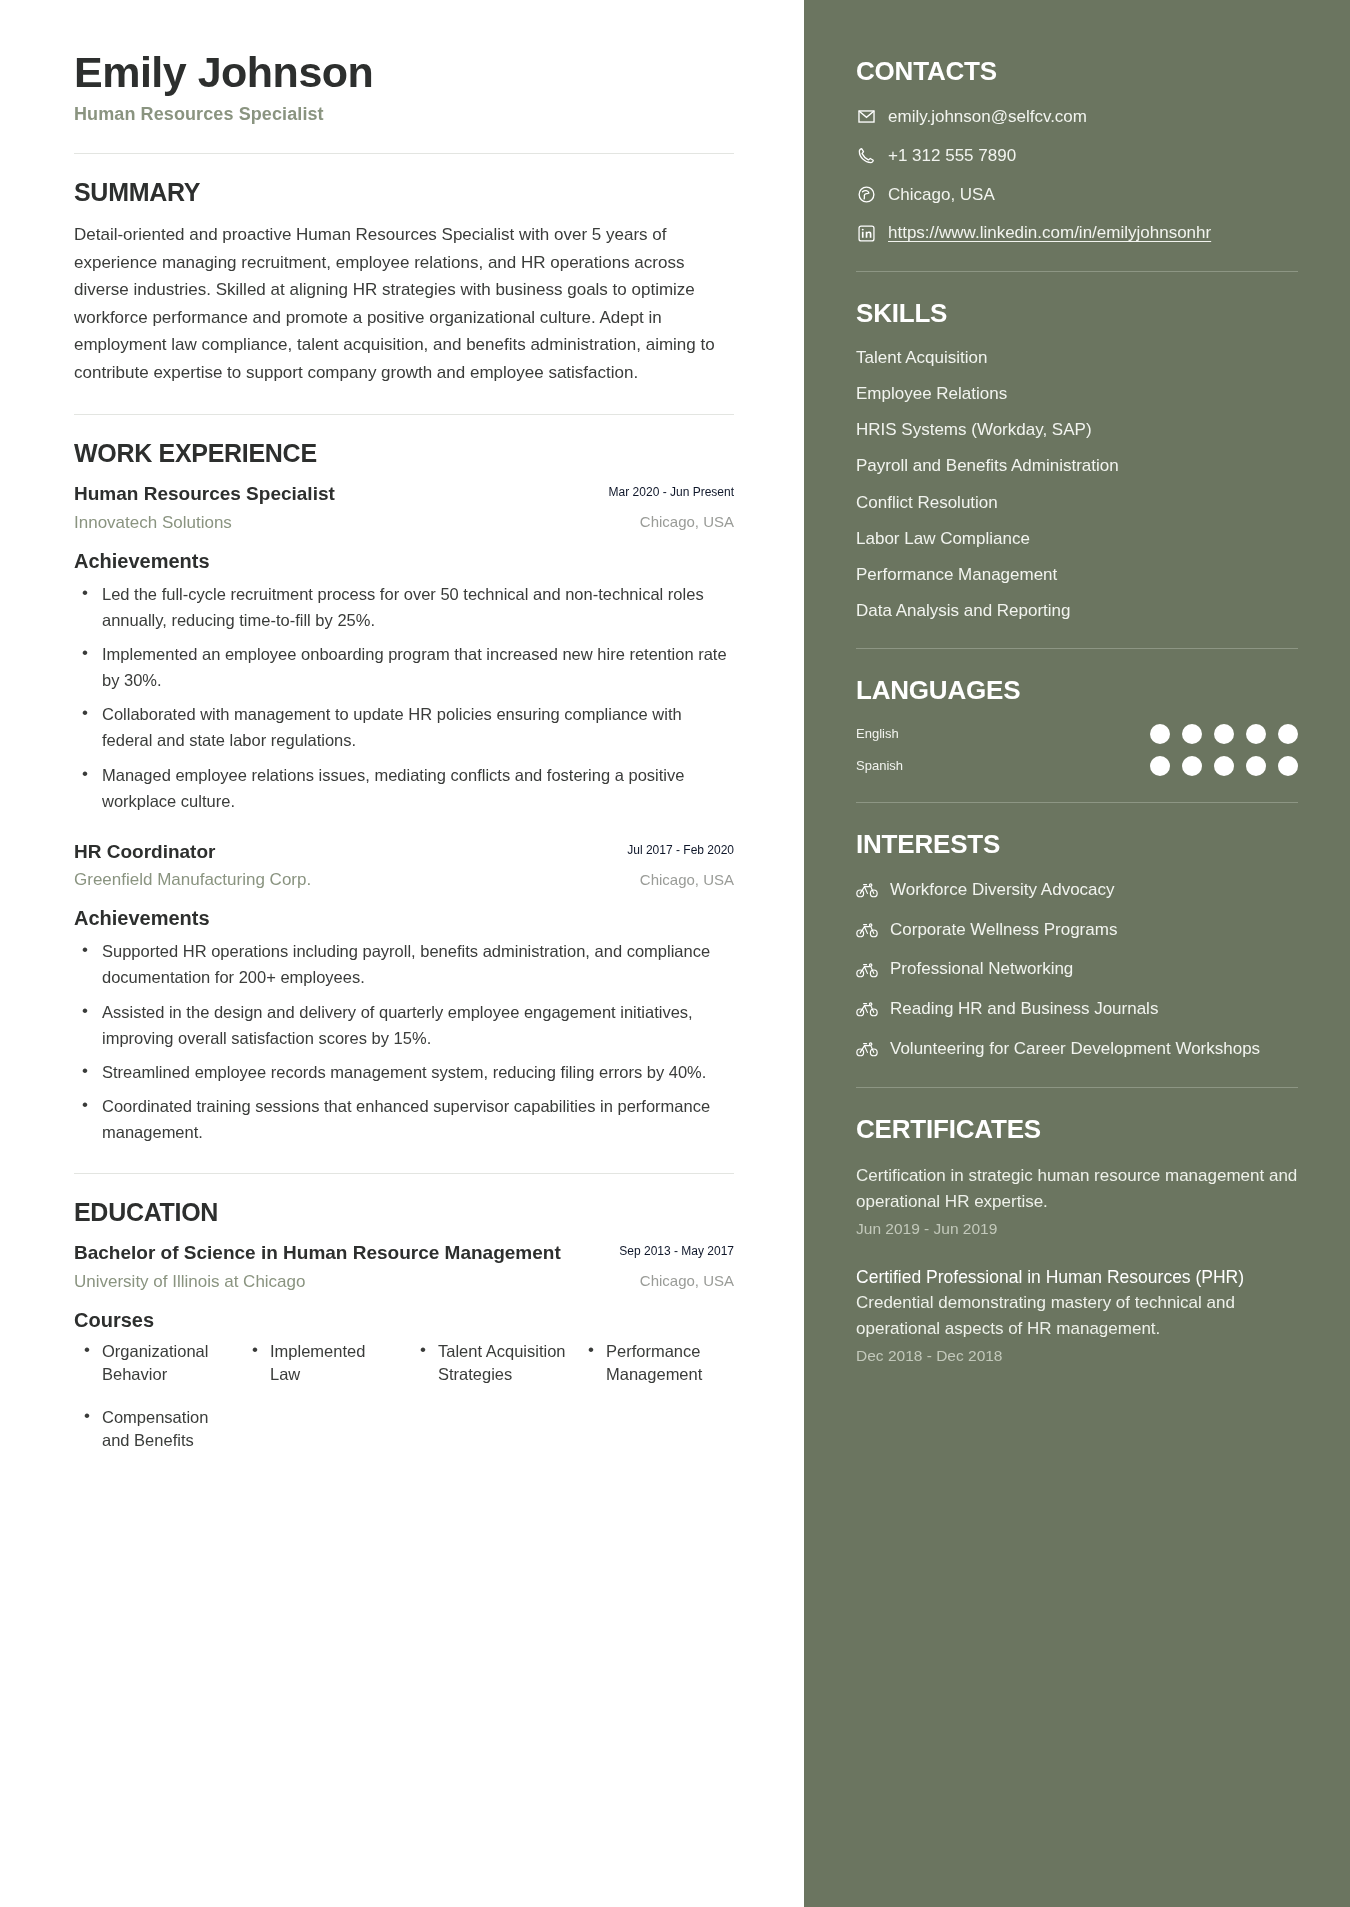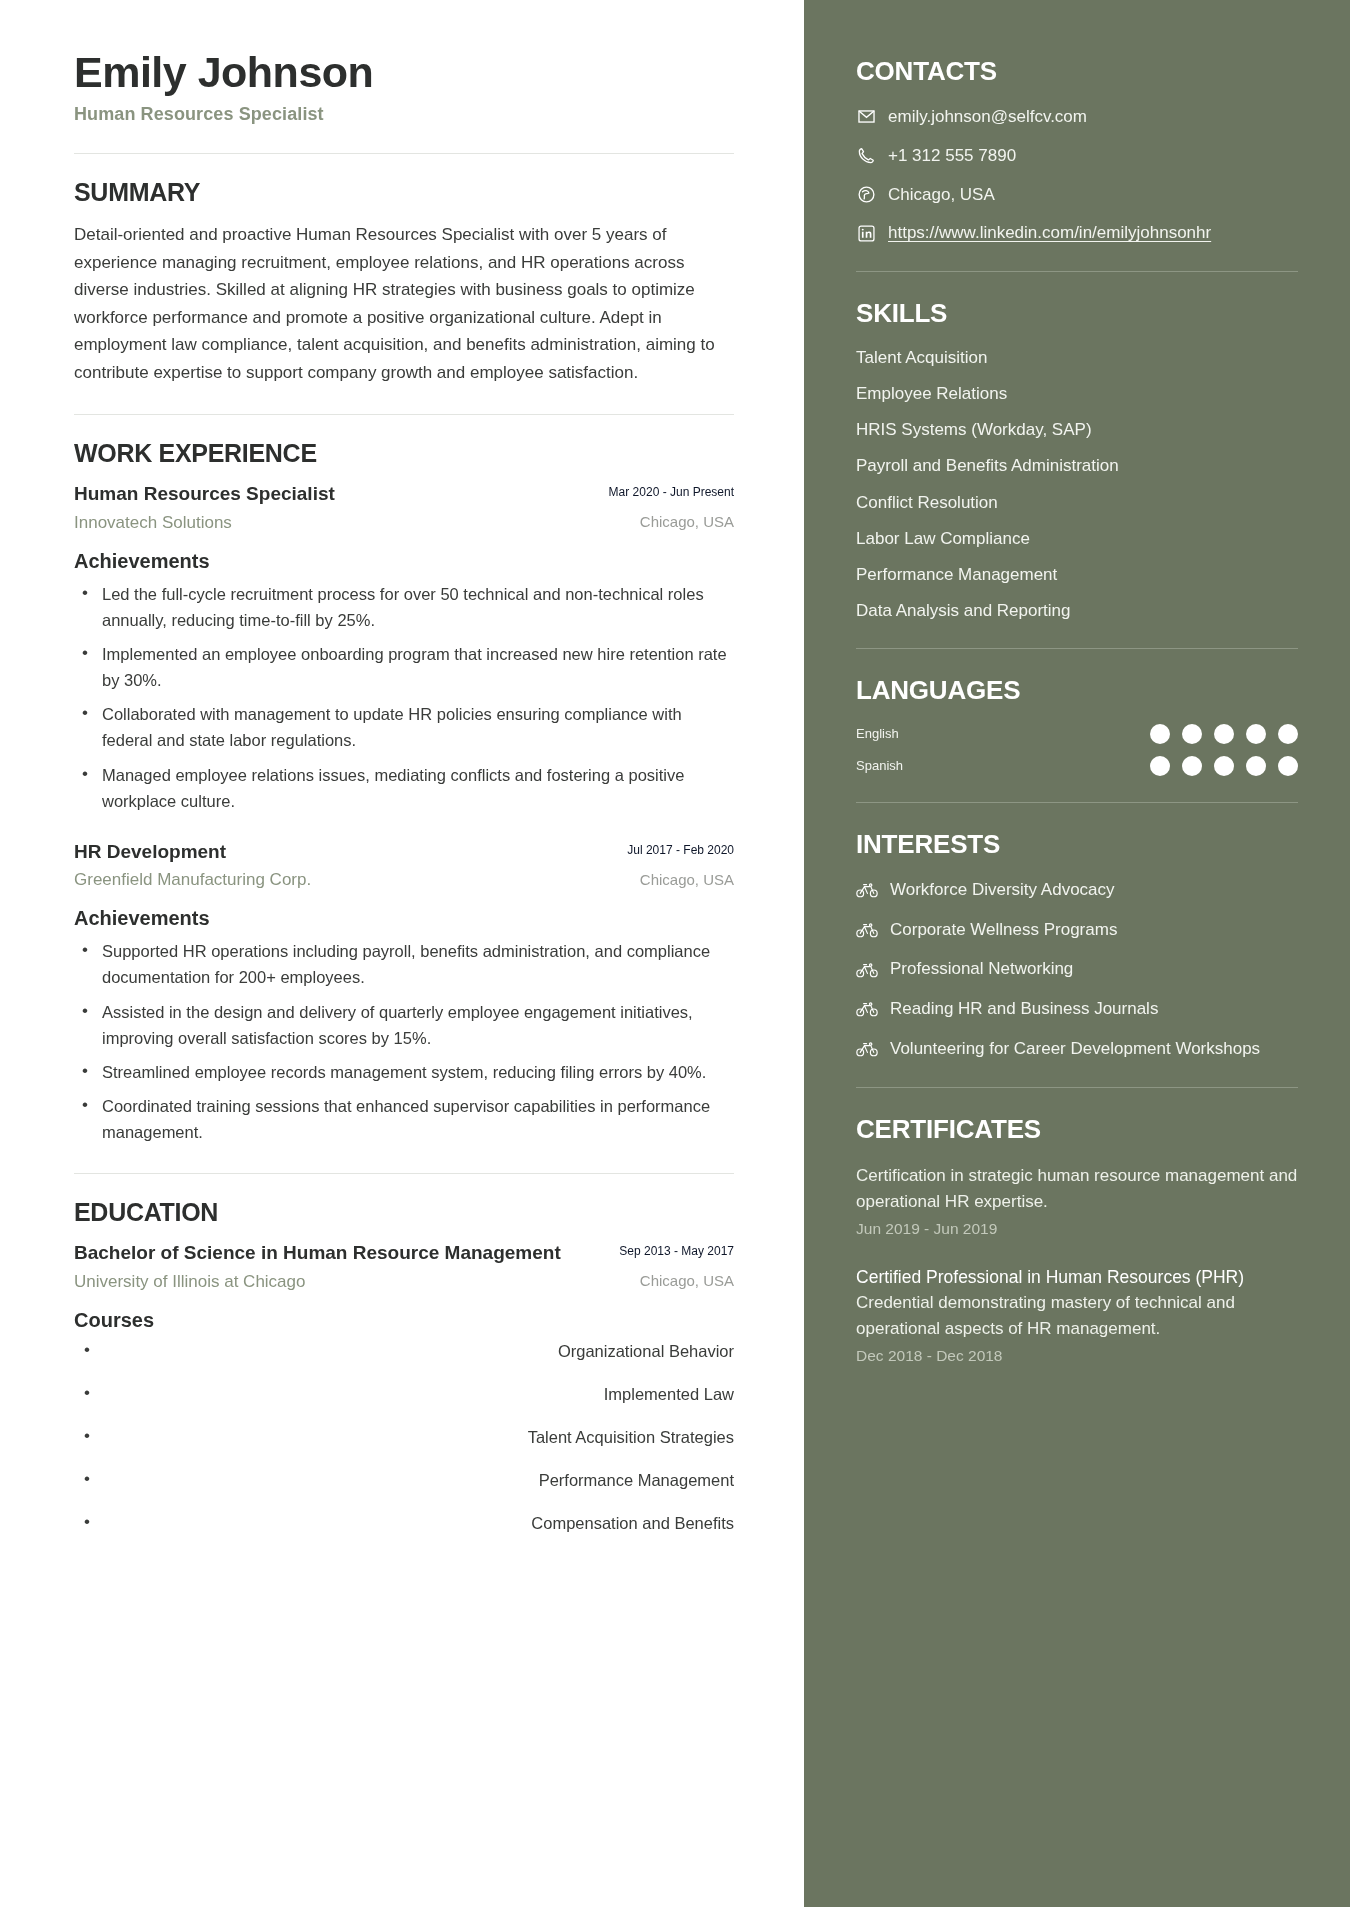--- a/index.html
+++ b/index.html
@@ -93,25 +93,24 @@
     position: absolute;
     left: 8px;
     top: -1px;
     font-size: 17px;
     color: #3a3c3a;
   }
   .entry-block { margin-bottom: 26px; }
 
   .courses {
     display: grid;
-    grid-template-columns: 1fr;
+    grid-template-columns: 1fr 1fr 1fr 1fr;
     column-gap: 12px;
     row-gap: 20px;
     margin-top: 6px;
-    text-align: right;
   }
   .course {
     position: relative;
     padding-left: 28px;
     font-size: 16.5px;
     color: #3a3c3a;
     line-height: 1.4;
   }
   .course::before {
     content: "•";
@@ -225,21 +224,21 @@
           <li>Led the full-cycle recruitment process for over 50 technical and non-technical roles annually, reducing time-to-fill by 25%.</li>
           <li>Implemented an employee onboarding program that increased new hire retention rate by 30%.</li>
           <li>Collaborated with management to update HR policies ensuring compliance with federal and state labor regulations.</li>
           <li>Managed employee relations issues, mediating conflicts and fostering a positive workplace culture.</li>
         </ul>
       </div>
 
       <div class="entry-block">
         <div class="entry-head">
           <div class="entry-titlewrap">
-            <div class="entry-title">HR Development</div>
+            <div class="entry-title">HR Coordinator</div>
             <div class="entry-org">Greenfield Manufacturing Corp.</div>
           </div>
           <div class="entry-meta">
             <div class="entry-date">Jul 2017 - Feb 2020</div>
             <div class="entry-loc">Chicago, USA</div>
           </div>
         </div>
         <div class="sublabel">Achievements</div>
         <ul class="bullets">
           <li>Supported HR operations including payroll, benefits administration, and compliance documentation for 200+ employees.</li>

